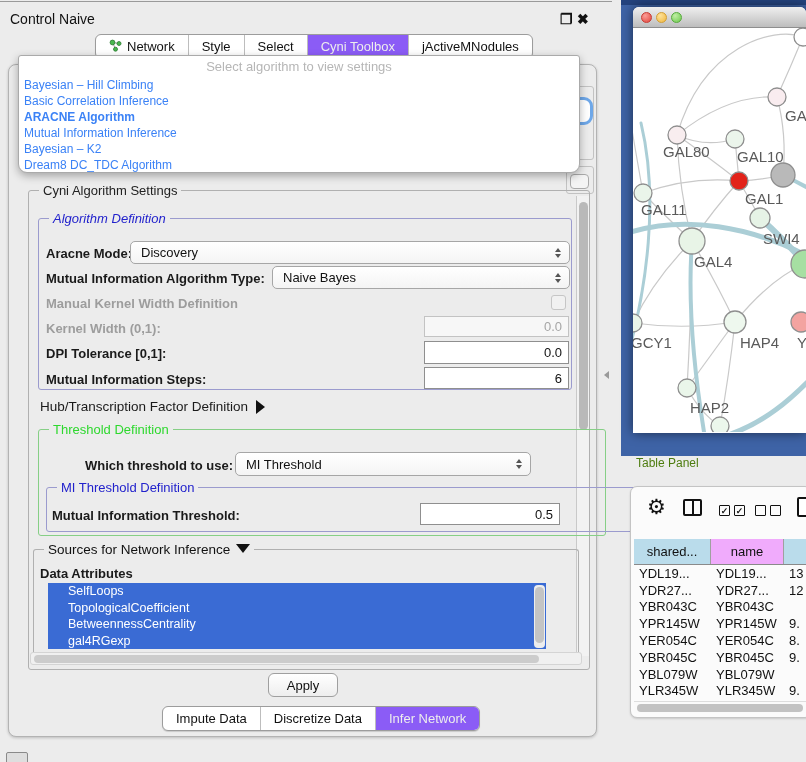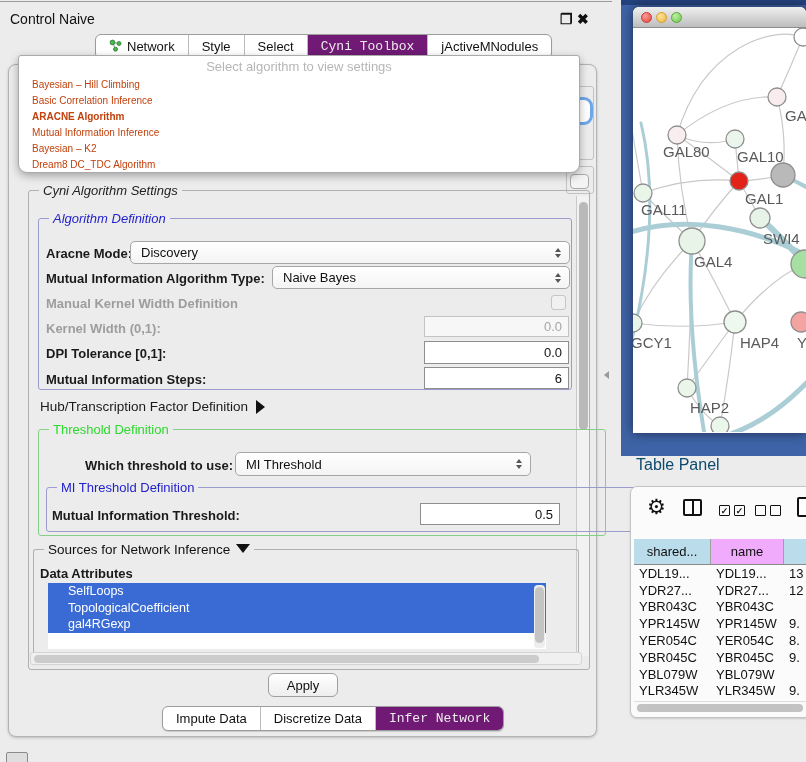--- a/index.html
+++ b/index.html
@@ -10,32 +10,32 @@
   .b { font-weight:bold; }
   .dis { color:#9d9d9d; }
   .topline { position:absolute; left:0; top:1px; width:612px; height:1px; background:#9a9a9a; }
 
   
   .cp-title { position:absolute; left:10px; top:11px; font-size:14px; color:#111; }
   .cp-winbtn { position:absolute; top:11px; font-size:14px; color:#111; font-weight:bold; cursor:default; }
   .tabbar { position:absolute; display:flex; background:#fff; border:1px solid #9c9c9c; border-radius:6px; overflow:hidden; height:25px; box-shadow:0 1px 1px rgba(0,0,0,.15); }
   .tab { display:flex; align-items:center; gap:5px; padding:0 13px; font-size:13px; color:#111; border-right:1px solid #bdbdbd; cursor:default; }
   .tab:last-child { border-right:none; }
-  .tab.sel { background:#701a75; color:#ededed;font-family:Liberation Mono, monospace; }
+  .tab.sel { background:#8b5cf6; color:#ededed; }
   .cp-content { position:absolute; left:8px; top:64px; width:589px; height:673px; background:#ececec; border:1px solid #b3b3b3; border-radius:8px; box-shadow:0 1px 3px rgba(0,0,0,.2); }
 
   
   .frag-box { position:absolute; border:1px solid #c2c2c2; border-radius:3px; }
   .frag-blue { position:absolute; left:571px; top:97px; width:22px; height:28px; border:3px solid #6ea7e8; border-radius:9px; background:#fff; }
   .frag-inner { position:absolute; left:570px; top:174px; width:19px; height:15px; border:1px solid #aaa; border-radius:4px; background:#f4f4f4; }
 
   
   .popup { position:absolute; left:18px; top:55px; width:562px; height:118px; background:#fff; border:1px solid #aaa; border-radius:3px 3px 9px 9px; box-shadow:0 3px 9px rgba(0,0,0,.3); z-index:6; }
   .popup-head { height:21px; line-height:21px; text-align:center; font-size:13px; color:#b6b6b6; }
-  .popup-item { height:16px; line-height:16px; font-size:10px; color:#c2410c; padding-left:13px; white-space:nowrap; }
+  .popup-item { height:16px; line-height:16px; font-size:12px; color:#3b82f6; padding-left:5px; white-space:nowrap; }
 
   
   .grp { position:absolute; border:1px solid #b0b0b0; border-radius:3px; }
   .gtitle { position:absolute; top:-8px; left:10px; background:#ececec; padding:0 4px; font-size:13px; white-space:nowrap; }
   .grp.blue { border-color:#9b9bce; }
   .gtitle.blue { color:#2222cc; }
   .grp.green { border-color:#86cf86; }
   .gtitle.green { color:#2ed82e; }
 
   .combo { position:absolute; background:linear-gradient(#ffffff,#f4f4f4); border:1px solid #a6a6a6; border-radius:5px; font-size:13px; color:#111; display:flex; align-items:center; padding:0 24px 0 10px; }
@@ -71,21 +71,21 @@
   .divider-arrow { position:absolute; left:604px; top:371px; width:0; height:0; border-top:4px solid transparent; border-bottom:4px solid transparent; border-right:5px solid #9a9a9a; }
 
   .netwin { position:absolute; left:633px; top:7px; width:173px; height:426px; border-radius:6px 6px 0 0; box-shadow:0 0 12px rgba(0,0,0,.55); overflow:hidden; background:#fff; }
   .netwin-bar { height:21px; background:linear-gradient(#efefef,#bdbdbd); border-bottom:1px solid #8e8e8e; position:relative; }
   .tl { position:absolute; top:5px; width:11px; height:11px; border-radius:50%; }
   .tl.red { left:8px; background:radial-gradient(circle at 35% 30%, #fb9d96, #e2453c); border:1px solid #c53b33; }
   .tl.yel { left:23px; background:radial-gradient(circle at 35% 30%, #fde29a, #f0b73e); border:1px solid #d29e33; }
   .tl.grn { left:38px; background:radial-gradient(circle at 35% 30%, #c0eea4, #6cc94c); border:1px solid #56a93c; }
   .netcanvas { position:relative; width:173px; height:404px; background:#fff; }
 
-  .tp-label { position:absolute; left:636px; top:456px; font-size:16px; color:#0c4a6e; }
+  .tp-label { position:absolute; left:636px; top:456px; font-size:12px; color:#4d7c0f; }
   .tp-card { position:absolute; left:630px; top:486px; width:182px; height:232px; background:#fbfbfb; border:1px solid #c4c4c4; border-radius:7px; box-shadow:0 1px 2px rgba(0,0,0,.15); overflow:hidden; }
   .gear { position:absolute; left:16px; top:8px; font-size:21px; color:#111; line-height:24px; }
   .ic-cols { position:absolute; left:52px; top:12px; width:19px; height:17px; border:2px solid #111; border-radius:2px; }
   .ic-cols i { position:absolute; left:50%; top:0; width:2px; height:100%; background:#111; transform:translateX(-50%); }
   .ck { position:absolute; width:11px; height:11px; border:1.5px solid #111; border-radius:1px; font-size:9px; line-height:10px; text-align:center; color:#111; font-weight:bold; }
   .ic-doc { position:absolute; left:166px; top:10px; width:18px; height:20px; border:2px solid #111; border-radius:2px; background:#fff; }
 
   .tp-table { position:absolute; left:3px; top:52px; width:210px; }
   .tp-hrow { display:flex; height:26px; border-bottom:1px solid #8a8a8a; }
   .tp-hcell { font-size:13px; color:#111; display:flex; align-items:center; justify-content:center; border-right:1px solid #a0a0a0; background:#f0abfc; }
@@ -146,21 +146,21 @@
   <div class="popup">
     <div class="popup-head">Select algorithm to view settings</div>
     <div class="popup-item">Bayesian – Hill Climbing</div>
     <div class="popup-item">Basic Correlation Inference</div>
     <div class="popup-item b">ARACNE Algorithm</div>
     <div class="popup-item">Mutual Information Inference</div>
     <div class="popup-item">Bayesian – K2</div>
     <div class="popup-item">Dream8 DC_TDC Algorithm</div>
   </div>
 
-  <div class="grp" style="left:28px; top:190px; width:562px; height:480px;font-style:italic;">
+  <div class="grp" style="left:28px; top:190px; width:562px; height:480px;">
     <span class="gtitle" style="color:#222;">Cyni Algorithm Settings</span>
   </div>
   <div class="vsb" style="left:576px; top:196px; width:13px; height:460px;">
     <div class="thumb" style="top:6px; height:228px;"></div>
   </div>
 
   <div class="grp blue" style="left:38px; top:218px; width:534px; height:172px;font-style:italic;">
     <span class="gtitle blue">Algorithm Definition</span>
   </div>
   <span class="lbl b" style="left:46px; top:246px;">Aracne Mode:</span>
@@ -219,20 +219,21 @@
 
   <div class="grp" style="left:33px; top:549px; width:546px; height:113px; border-bottom:none; border-radius:3px 3px 0 0;">
     <span class="gtitle" style="color:#111; font-size:13.5px;">
       <span>Sources for Network Inference</span><span class="tri-d"></span>
     </span>
   </div>
   <span class="lbl b" style="left:40px; top:566px;">Data Attributes</span>
   <div class="attr-list">
     <div class="attr-item">SelfLoops</div>
     <div class="attr-item">TopologicalCoefficient</div>
+    <div class="attr-item">BetweennessCentrality</div>
     <div class="attr-item">gal4RGexp</div>
   </div>
   <div class="attr-vsb">
       <div class="thumb"></div>
     </div>
 
   <div class="hsb" style="left:30px; top:652px; width:552px; height:13px;">
     <div class="thumb" style="left:3px; width:505px;"></div>
   </div>
 

